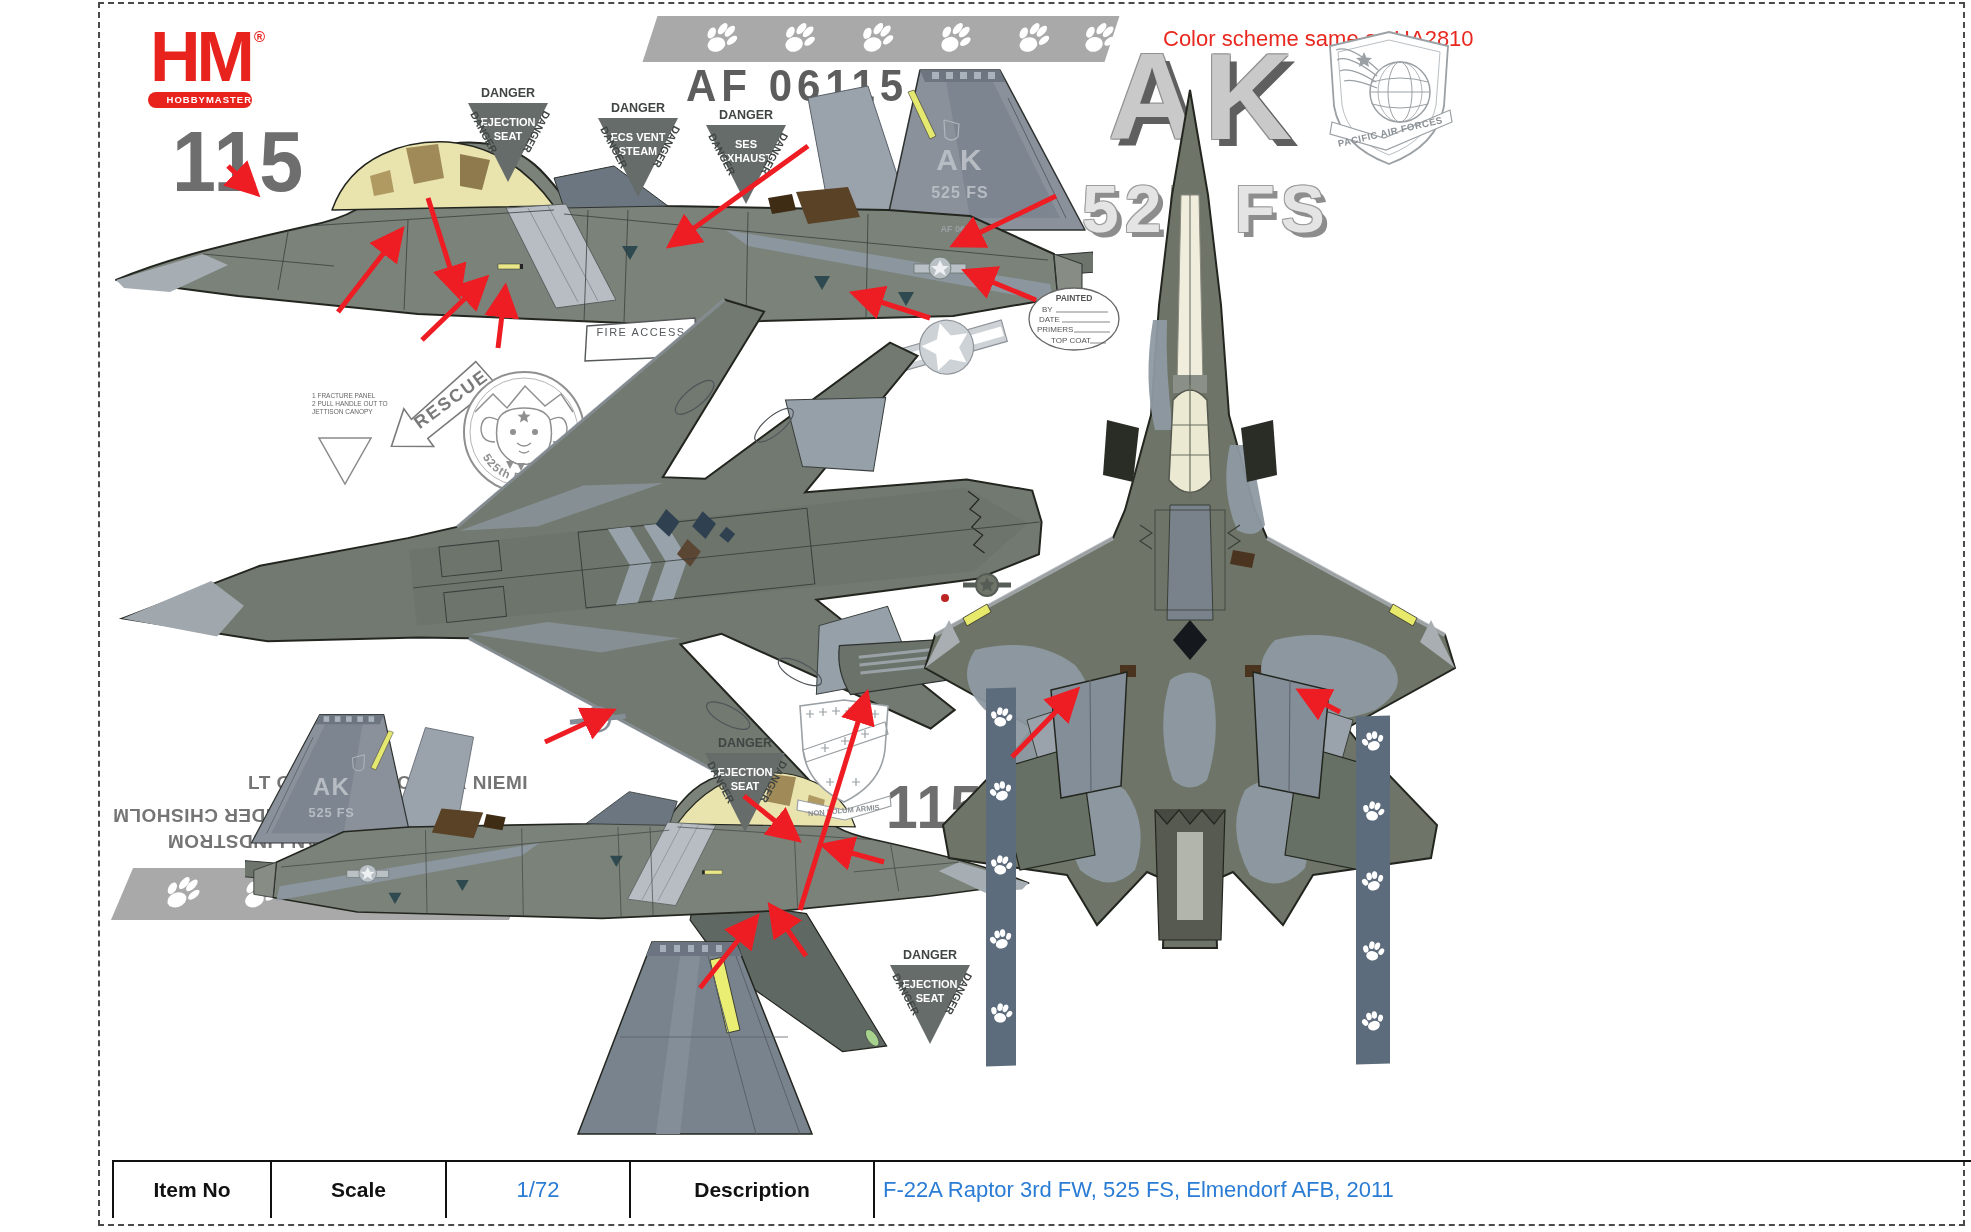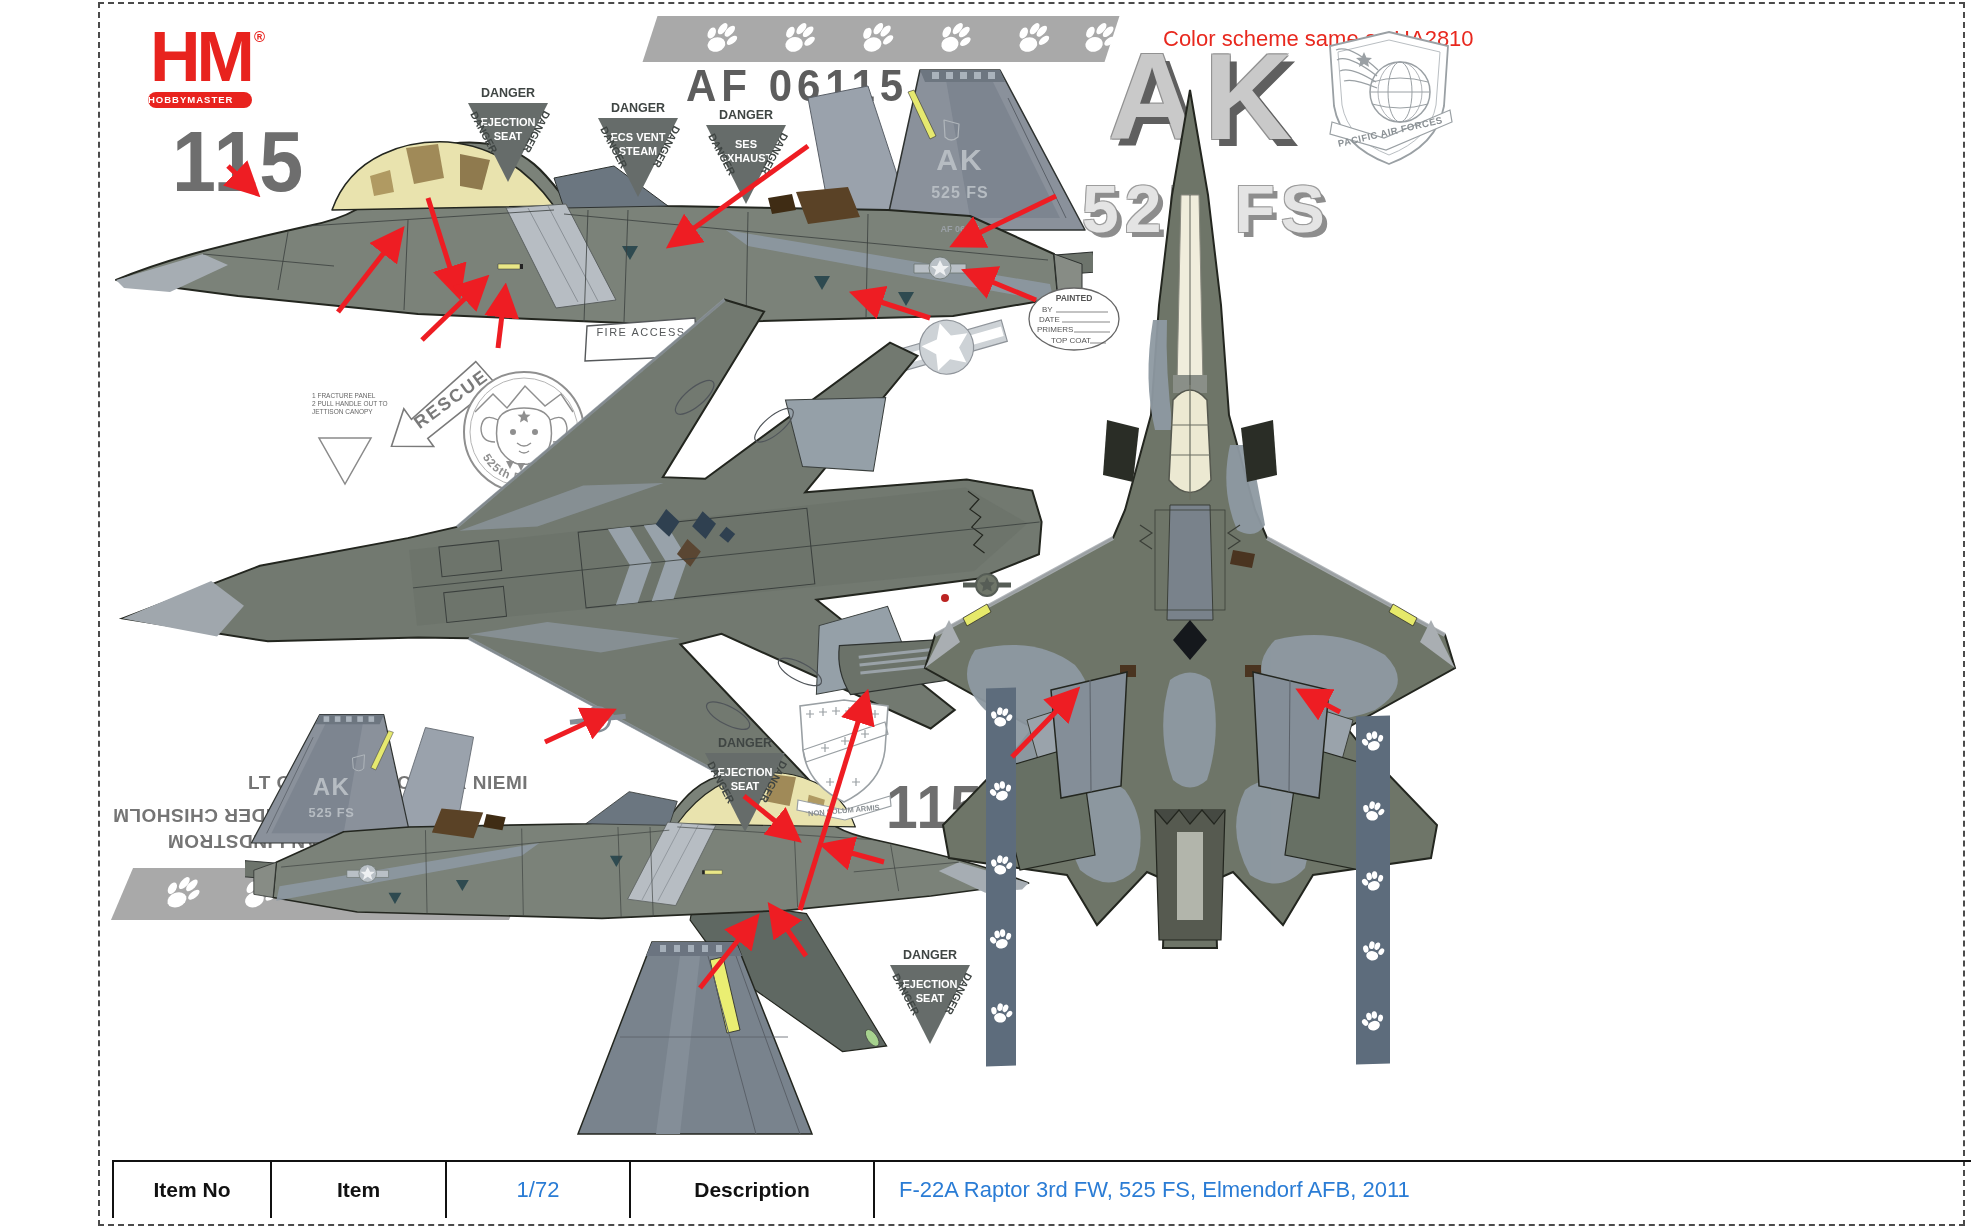--- a/index.html
+++ b/index.html
@@ -4,21 +4,21 @@
 <style>
   html,body{margin:0;padding:0;background:#fff;}
   body{width:1971px;height:1232px;position:relative;font-family:"Liberation Sans",sans-serif;overflow:hidden;}
   .abs{position:absolute;}
   svg{font-family:"Liberation Sans",sans-serif;}
   .sheet{left:98px;top:2px;width:1863px;height:1220px;border:2px dashed #4a4a4a;}
   
   .hm-mono{left:150px;top:22px;font-size:70px;font-weight:900;color:#e8231e;letter-spacing:-4px;line-height:1;}
   .hm-reg{left:254px;top:28px;font-size:15px;font-weight:700;color:#e8231e;}
   .hm-pill{left:148px;top:92px;width:104px;height:16px;background:#e8231e;border-radius:8px;color:#fff;
-           font-size:9.5px;font-weight:900;letter-spacing:1px;text-align:left;line-height:16px;}
+           font-size:9.5px;font-weight:900;letter-spacing:1px;text-align:right;line-height:16px;}
   .num115{font-weight:900;color:#6e6e6e;transform:scaleX(.92);transform-origin:left top;letter-spacing:2px;line-height:1;}
   .top115{left:172px;top:118px;font-size:86px;}
   .bot115{left:886px;top:776px;font-size:62px;}
   .color-note{left:1163px;top:26px;font-size:22px;color:#e8281e;}
   .serial-big{left:686px;top:62px;font-size:42px;font-weight:900;color:#5d5d5d;letter-spacing:5px;transform:scaleY(1.05);}
   .ak3d{left:1108px;top:36px;font-size:122px;font-weight:900;color:#c9c9c9;letter-spacing:8px;line-height:1;
         text-shadow:7px 7px 0 #5f5f5f,-1px -1px 0 #929292,1px -1px 0 #929292,-1px 1px 0 #929292,1px 1px 0 #929292;}
   .fs3d{left:1082px;top:176px;font-size:66px;font-weight:900;color:#e4e4e4;letter-spacing:6px;line-height:1;
         text-shadow:5px 5px 0 #8d8d8d,-1px -1px 0 #9d9d9d,1px -1px 0 #9d9d9d,-1px 1px 0 #9d9d9d,1px 1px 0 #9d9d9d;}
   
@@ -30,21 +30,21 @@
   .vs2{left:1356px;top:716px;width:34px;height:348px;transform:skewY(-2deg);}
   .paw{position:absolute;}
   
   .crew{font-weight:700;color:#757575;font-size:19px;letter-spacing:.5px;white-space:nowrap;}
   .flip{transform:rotate(180deg);}
   
   .tinynote{left:312px;top:392px;width:120px;font-size:6.5px;line-height:8px;color:#666;white-space:pre-line;}
   
   .footer{left:112px;top:1160px;width:1865px;height:58px;display:flex;border-top:2px solid #111;border-left:2px solid #111;border-right:6px solid #3b82f6;box-sizing:border-box;}
   .fcell{border-right:2px solid #111;display:flex;align-items:center;justify-content:center;box-sizing:border-box;height:100%;}
-  .fcell:last-child{border-right:none;justify-content:flex-start;padding-left:24px;}
+  .fcell:last-child{border-right:none;justify-content:flex-start;padding-left:8px;}
   .flabel{font-size:21px;font-weight:700;color:#111;}
   .fvalue{font-size:22px;color:#2a7cd5;}
 </style>
 </head>
 <body>
 
 <svg width="0" height="0" style="position:absolute">
   <defs>
     <symbol id="paw" viewBox="-14 -14 28 28">
       <g fill="#fff">
@@ -464,21 +464,21 @@
     <line x1="1012" y1="757" x2="1075" y2="692"></line>
     <line x1="1340" y1="712" x2="1302" y2="692"></line>
   </g>
 </svg>
 
 <div class="abs footer">
   <div class="fcell" style="width:158px">
       <span class="flabel">Item No</span>
     </div>
   <div class="fcell" style="width:175px">
-      <span class="flabel">Item</span>
+      <span class="flabel">Scale</span>
     </div>
   <div class="fcell" style="width:184px">
       <span class="fvalue">1/72</span>
     </div>
   <div class="fcell" style="width:244px">
       <span class="flabel">Description</span>
     </div>
   <div class="fcell" style="flex:1">
       <span class="fvalue">F-22A Raptor 3rd FW, 525 FS, Elmendorf AFB, 2011</span>
     </div>

